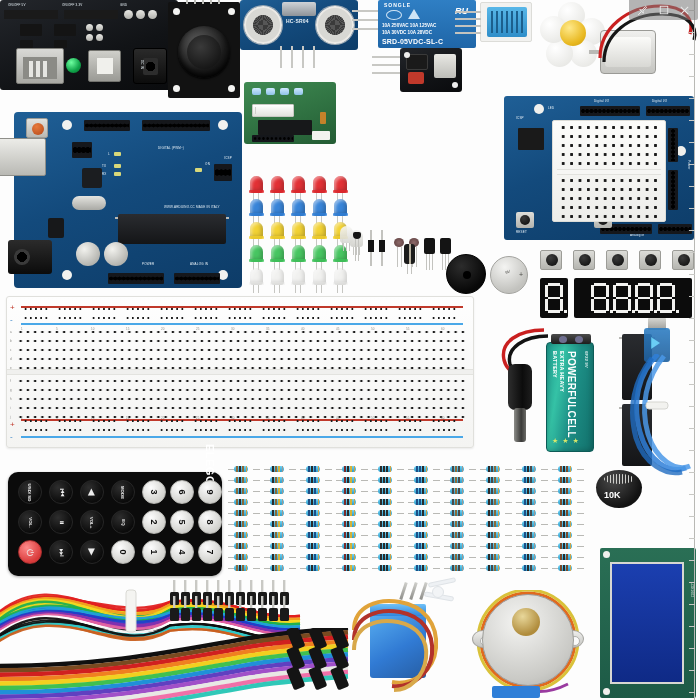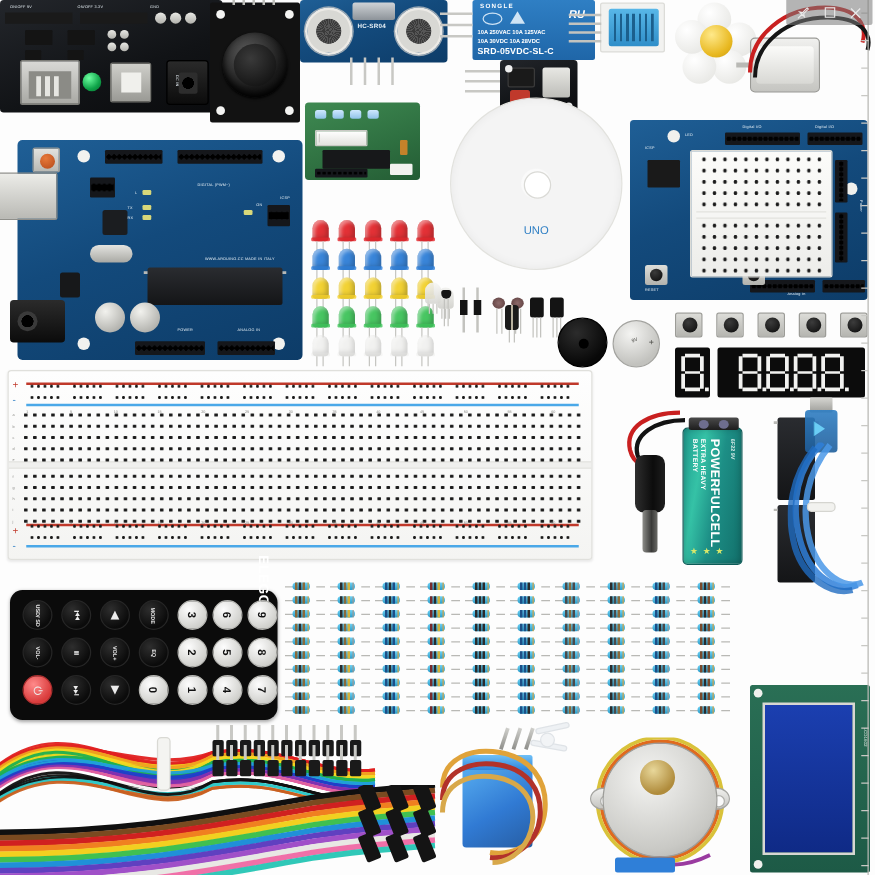--- a/index.html
+++ b/index.html
@@ -366,24 +366,20 @@
   </div>
   <div id="motor" class="abs">
     <div class="shaft"></div>
     <div style="position:absolute;left:4px;top:6px;right:4px;bottom:6px;border-radius:3px;background:linear-gradient(#fbfbf9,#d8d8d4);"></div>
   </div>
   <svg class="abs" style="left:594px;top:0px;width:106px;height:74px;">
     <path d="M6 58 C 6 28, 34 6, 66 6 C 92 6, 100 20, 96 34" stroke="#c92020" stroke-width="3.2" fill="none"></path>
     <path d="M10 62 C 10 34, 36 14, 68 14 C 94 14, 104 26, 100 40" stroke="#161616" stroke-width="3.2" fill="none"></path>
   </svg>
 
-  <div id="cd" class="abs">
-    <div class="hole"></div>
-    <div class="uno">UNO</div>
-  </div>
 
   <div class="board pcb-blue abs" style="left:14px;top:112px;width:228px;height:176px;border-radius:4px;">
 
     <div style="position:absolute;left:48px;top:8px;width:10px;height:10px;border-radius:50%;background:#f2f2ef;"></div>
     <div style="position:absolute;right:14px;top:8px;width:10px;height:10px;border-radius:50%;background:#f2f2ef;"></div>
     <div style="position:absolute;left:48px;bottom:8px;width:10px;height:10px;border-radius:50%;background:#f2f2ef;"></div>
     <div style="position:absolute;right:14px;bottom:8px;width:10px;height:10px;border-radius:50%;background:#f2f2ef;"></div>
 
     <div style="position:absolute;left:12px;top:6px;width:22px;height:20px;background:linear-gradient(#e2e2de,#b9b9b4);border-radius:2px;border:1px solid #9b9b96;">
       <div style="position:absolute;left:5px;top:4px;width:12px;height:12px;border-radius:50%;background:radial-gradient(circle at 38% 30%,#e7793a,#b4491a);"></div>
@@ -1920,20 +1916,24 @@
         <div class="lead" style="left:0;width:7px;"></div>
         <div class="lead" style="right:0;width:7px;"></div>
         <div class="body"></div>
         <div class="band" style="left:8px;background:#7a4a2b"></div>
         <div class="band" style="left:11.2px;background:#2b2b2b"></div>
         <div class="band" style="left:14.4px;background:#7a4a2b"></div>
         <div class="band" style="left:17.6px;background:#caa24a"></div>
       </div>
     </div>
 
+  <div id="pot" class="abs">
+    <div class="knob"></div>
+    <div class="k">10K</div>
+  </div>
 
   <div id="lcd" class="abs">
     <div class="glass"></div>
     <div style="position:absolute;right:2px;top:34px;writing-mode:vertical-rl;color:#dfe7e2;font-size:3.6px;">LCD1602</div>
     <div style="position:absolute;left:3px;top:3px;width:7px;height:7px;border-radius:50%;background:#f0f0ed;"></div>
     <div style="position:absolute;left:3px;bottom:3px;width:7px;height:7px;border-radius:50%;background:#f0f0ed;"></div>
   </div>
 
   <svg id="jw" class="abs">
       <path d="M-6 40 C 60 -2, 110 48, 170 26 C 230 18, 250 44, 300 40" stroke="#e02020" stroke-width="2.4" fill="none" opacity=".95"></path>

